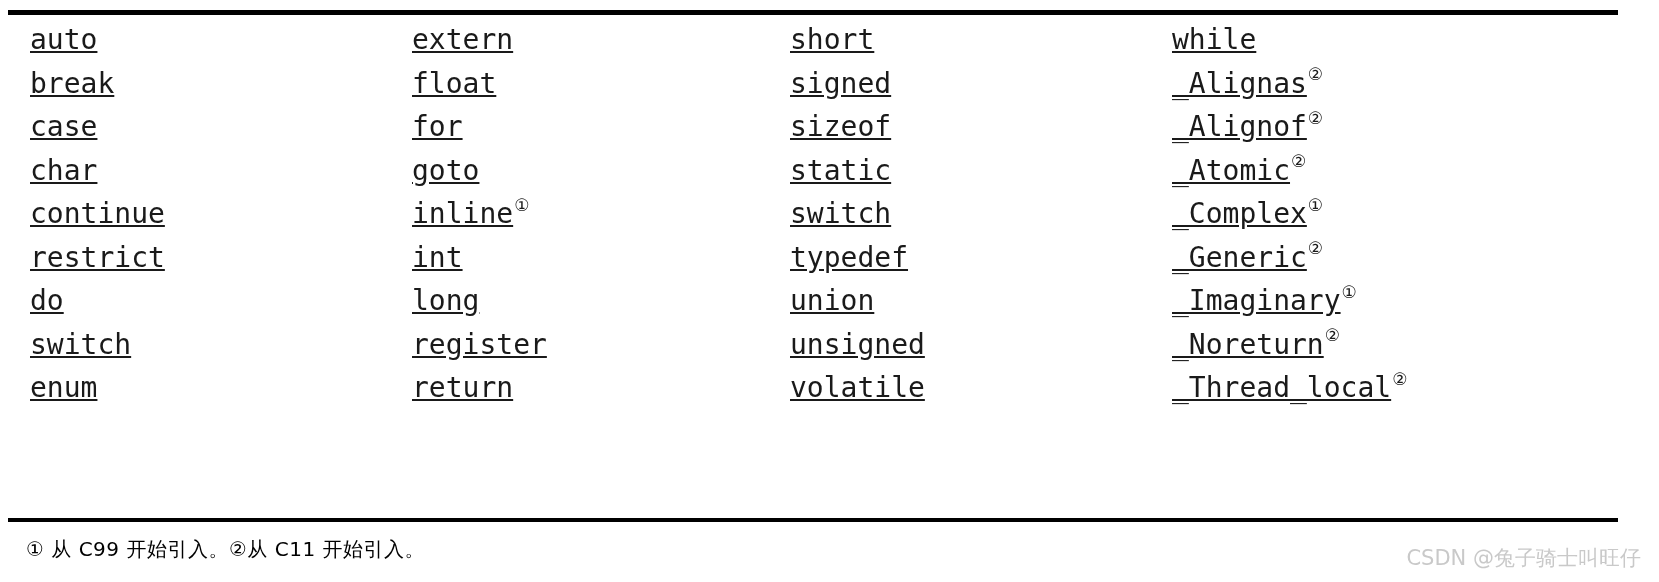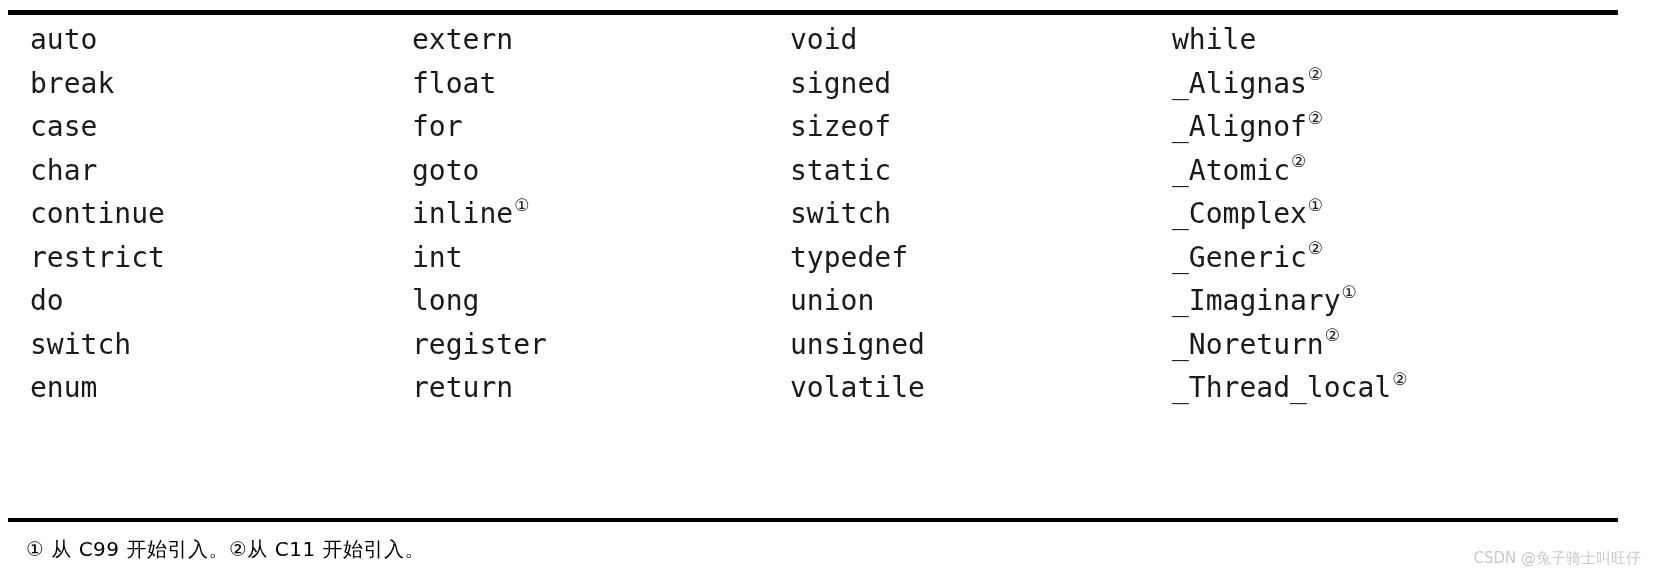--- a/index.html
+++ b/index.html
@@ -52,21 +52,21 @@
     color: #1a1a1a;
     white-space: nowrap;
   }
 
   
   .keyword-table td.c1 { padding-left: 30px !important; }
   .keyword-table td.c2 { padding-left: 30px !important; }
   .keyword-table td.c3 { padding-left: 30px !important; }
   .keyword-table td.c4 { padding-left: 30px !important; }
 
-  .kw { display: inline; }
+  .kw { display: inline; text-decoration: underline; }
 
   .sup {
     font-family: "DejaVu Sans", sans-serif;
     font-size: 17px;
     vertical-align: super;
     line-height: 0;
     position: relative;
     top: -2px;
     left: 1px;
     color: #1a1a1a;
@@ -84,21 +84,21 @@
     white-space: nowrap;
     letter-spacing: 0.5px;
   }
 
   
   .watermark {
     position: absolute;
     right: 18px;
     top: 548px;
     font-family: "DejaVu Sans", sans-serif;
-    font-size: 15px;
+    font-size: 21px;
     line-height: 20px;
     color: #c9c9c9;
     white-space: nowrap;
   }
 </style>
 </head>
 <body>
 
 <div class="page">
 
@@ -109,21 +109,21 @@
       <col style="width:382px">
       <col style="width:378px">
       <col style="width:382px">
       <col style="width:517px">
     </colgroup>
     <tbody>
 
       <tr>
         <td class="c1"><span class="kw">auto</span><span class="sup"></span></td>
         <td class="c2"><span class="kw">extern</span><span class="sup"></span></td>
-        <td class="c3"><span class="kw">void</span><span class="sup"></span></td>
+        <td class="c3"><span class="kw">short</span><span class="sup"></span></td>
         <td class="c4"><span class="kw">while</span><span class="sup"></span></td>
       </tr>
 
       <tr>
         <td class="c1"><span class="kw">break</span><span class="sup"></span></td>
         <td class="c2"><span class="kw">float</span><span class="sup"></span></td>
         <td class="c3"><span class="kw">signed</span><span class="sup"></span></td>
         <td class="c4"><span class="kw">_Alignas</span><span class="sup">②</span></td>
       </tr>
 

